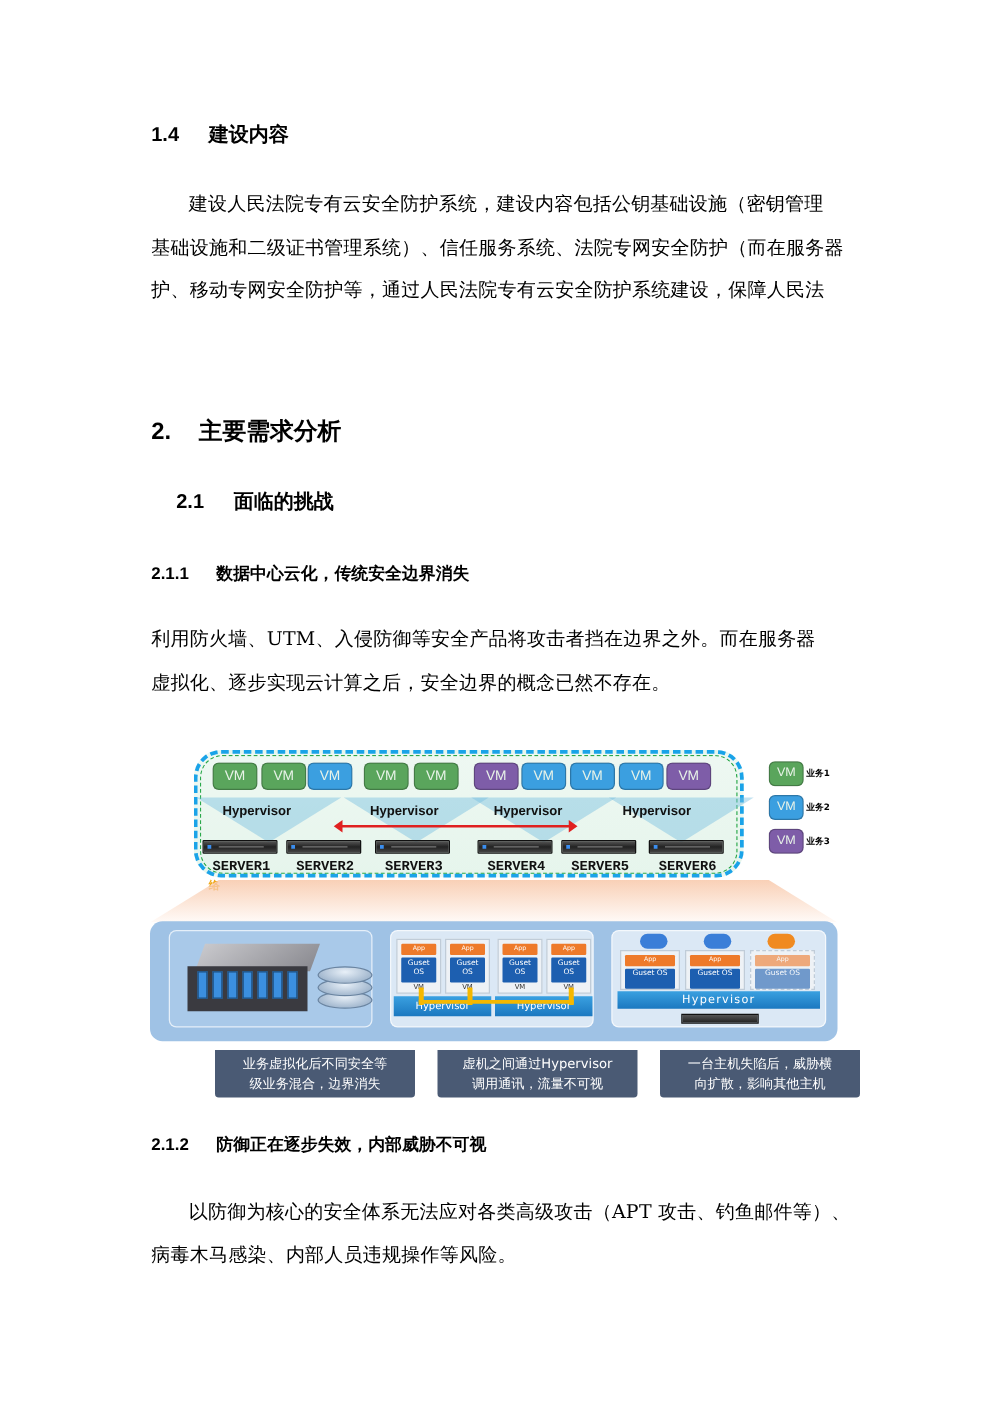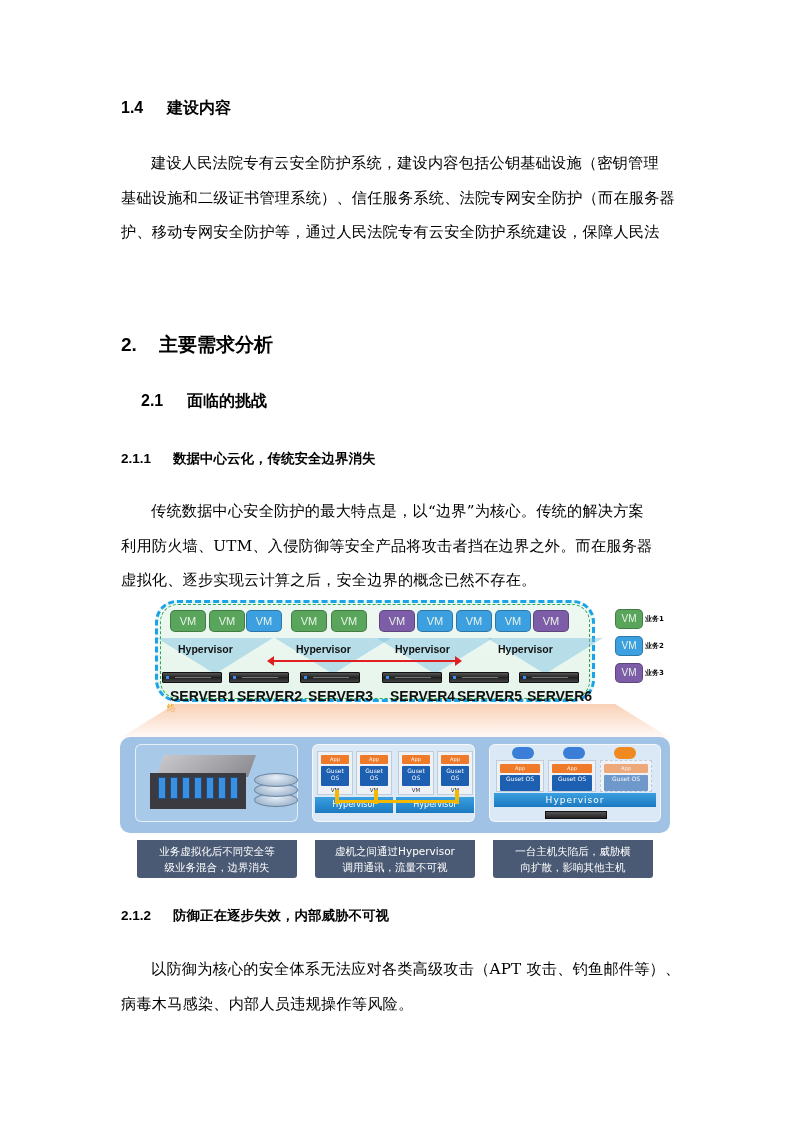--- a/index.html
+++ b/index.html
@@ -20,36 +20,36 @@
     .cloud-inner { position: absolute; left: 45px; top: 10px; width: 430px; height: 95px; border: 1.5px dashed #2aa84a; border-radius: 18px; }
     .vm { position: absolute; width: 36px; height: 22px; border-radius: 5px; color: #e8f3e8; font-family: "Liberation Sans", sans-serif; font-size: 11px; text-align: center; line-height: 20px; border: 1.5px solid rgba(0,0,0,0.25); }
     .vm.g { background: #5aa55c; }
     .vm.b { background: #3b9fe0; }
     .vm.p { background: #7e5da8; }
     .tri { position: absolute; width: 0; height: 0; border-left: 58px solid transparent; border-right: 58px solid transparent; border-top: 36px solid rgba(120,190,225,0.45); }
     .hyp { position: absolute; font-family: "Liberation Sans", sans-serif; font-weight: bold; font-size: 10.5px; color: #111; }
     .srv { position: absolute; width: 60px; height: 11px; background: linear-gradient(180deg,#555 0%,#222 50%,#444 100%); border-radius: 1px; border: 1px solid #111; }
     .srv::before { content: ""; position: absolute; left: 3px; top: 3px; width: 3px; height: 3px; background: #3a8ef0; }
     .srv::after { content: ""; position: absolute; left: 12px; right: 10px; top: 4px; height: 1px; background: #777; }
-    .srvlbl { position: absolute; font-family: Liberation Sans, sans-serif; font-weight: bold; font-size: 14px; color: #111; }
+    .srvlbl { position: absolute; font-family: Liberation Mono, monospace; font-weight: bold; font-size: 11px; color: #111; }
     .arrow { position: absolute; left: 157px; top: 66px; width: 185px; height: 2px; background: #e02020; }
     .arrow::before { content: ""; position: absolute; left: -5px; top: -4px; border-right: 7px solid #e02020; border-top: 5px solid transparent; border-bottom: 5px solid transparent; }
     .arrow::after { content: ""; position: absolute; right: -5px; top: -4px; border-left: 7px solid #e02020; border-top: 5px solid transparent; border-bottom: 5px solid transparent; }
     .legend { position: absolute; left: 500px; top: 14px; }
     .legend .item { position: relative; height: 27px; }
     .legend .vm { position: relative; display: inline-block; width: 28px; height: 20px; font-size: 10px; line-height: 18px; vertical-align: middle; }
     .legend .lab { display: inline-block; font-family: "DejaVu Sans", sans-serif; font-size: 7px; font-weight: bold; vertical-align: middle; margin-left: 2px; }
     .luo { position: absolute; left: 52px; top: 108px; font-family: "DejaVu Sans", sans-serif; font-size: 9px; font-weight: bold; color: #f0a818; }
     .fan { position: absolute; left: 5px; top: 110px; width: 550px; height: 34px; background: linear-gradient(180deg, rgba(248,200,170,0.85) 0%, rgba(255,240,230,0.3) 100%); clip-path: polygon(10% 0, 90% 0, 100% 100%, 0 100%); }
     .panel { position: absolute; left: 5px; top: 143px; width: 550px; height: 96px; background: #9fc2e5; border-radius: 10px; }
     .sub { position: absolute; top: 7px; height: 78px; border: 1px solid rgba(255,255,255,0.7); border-radius: 6px; }
     .sub1 { left: 15px; width: 163px; background: #a9c9e9; }
     .sub2 { left: 192px; width: 163px; background: #dbe8f5; }
     .sub3 { left: 369px; width: 172px; background: #dbe8f5; }
-    .caption { position: absolute; top: 246px; height: 38px; background: #4a5a74; color: #fff; font-family: "DejaVu Sans", sans-serif; font-size: 10.5px; text-align: center; line-height: 16px; padding-top: 3px; border-radius: 0 0 3px 3px; }
+    .caption { position: absolute; top: 246px; height: 38px; background: #4a5a74; color: #fff; font-family: "DejaVu Sans", sans-serif; font-size: 10.5px; text-align: center; line-height: 16px; padding-top: 3px; border-radius: 0 0 3px 3px; margin-left: 35px; }
     .cap1 { left: 22px; width: 160px; }
     .cap2 { left: 200px; width: 160px; }
     .cap3 { left: 378px; width: 160px; }
 
     
     .bigsrv { position: absolute; left: 14px; top: 10px; width: 108px; height: 56px; }
     .bigsrv .top { position: absolute; left: 10px; top: 0; width: 92px; height: 22px; background: linear-gradient(135deg,#c8c8cc,#8a8a90); transform: skewX(-20deg); }
     .bigsrv .front { position: absolute; left: 0; top: 18px; width: 96px; height: 36px; background: #3a3a40; }
     .bigsrv .drv { position: absolute; top: 22px; width: 8px; height: 22px; background: #3b8fe0; border: 1px solid #1c4f80; }
     .disk { position: absolute; width: 44px; height: 40px; left: 118px; top: 24px; }
@@ -87,21 +87,20 @@
 
 <div class="h h2" style="top:391px;">
   <span class="num" style="width:46px;margin-left:20px;">2.1</span><span>面临的挑战</span>
 </div>
 
 <div class="h h3" style="top:450px;">
   <span class="num" style="width:52px;">2.1.1</span><span>数据中心云化，传统安全边界消失</span>
 </div>
 
 <div class="para" style="top:494px;">
-  <span class="ln first">传统数据中心安全防护的最大特点是，以“边界”为核心。传统的解决方案</span>
   <span class="ln">利用防火墙、UTM、入侵防御等安全产品将攻击者挡在边界之外。而在服务器</span>
   <span class="ln">虚拟化、逐步实现云计算之后，安全边界的概念已然不存在。</span>
 </div>
 
 <div class="fig">
   <div class="cloud-box"></div>
   <div class="cloud-inner"></div>
 
   <div class="vm g" style="left:55px;top:16px;">VM</div>
   <div class="vm g" style="left:94px;top:16px;">VM</div>

